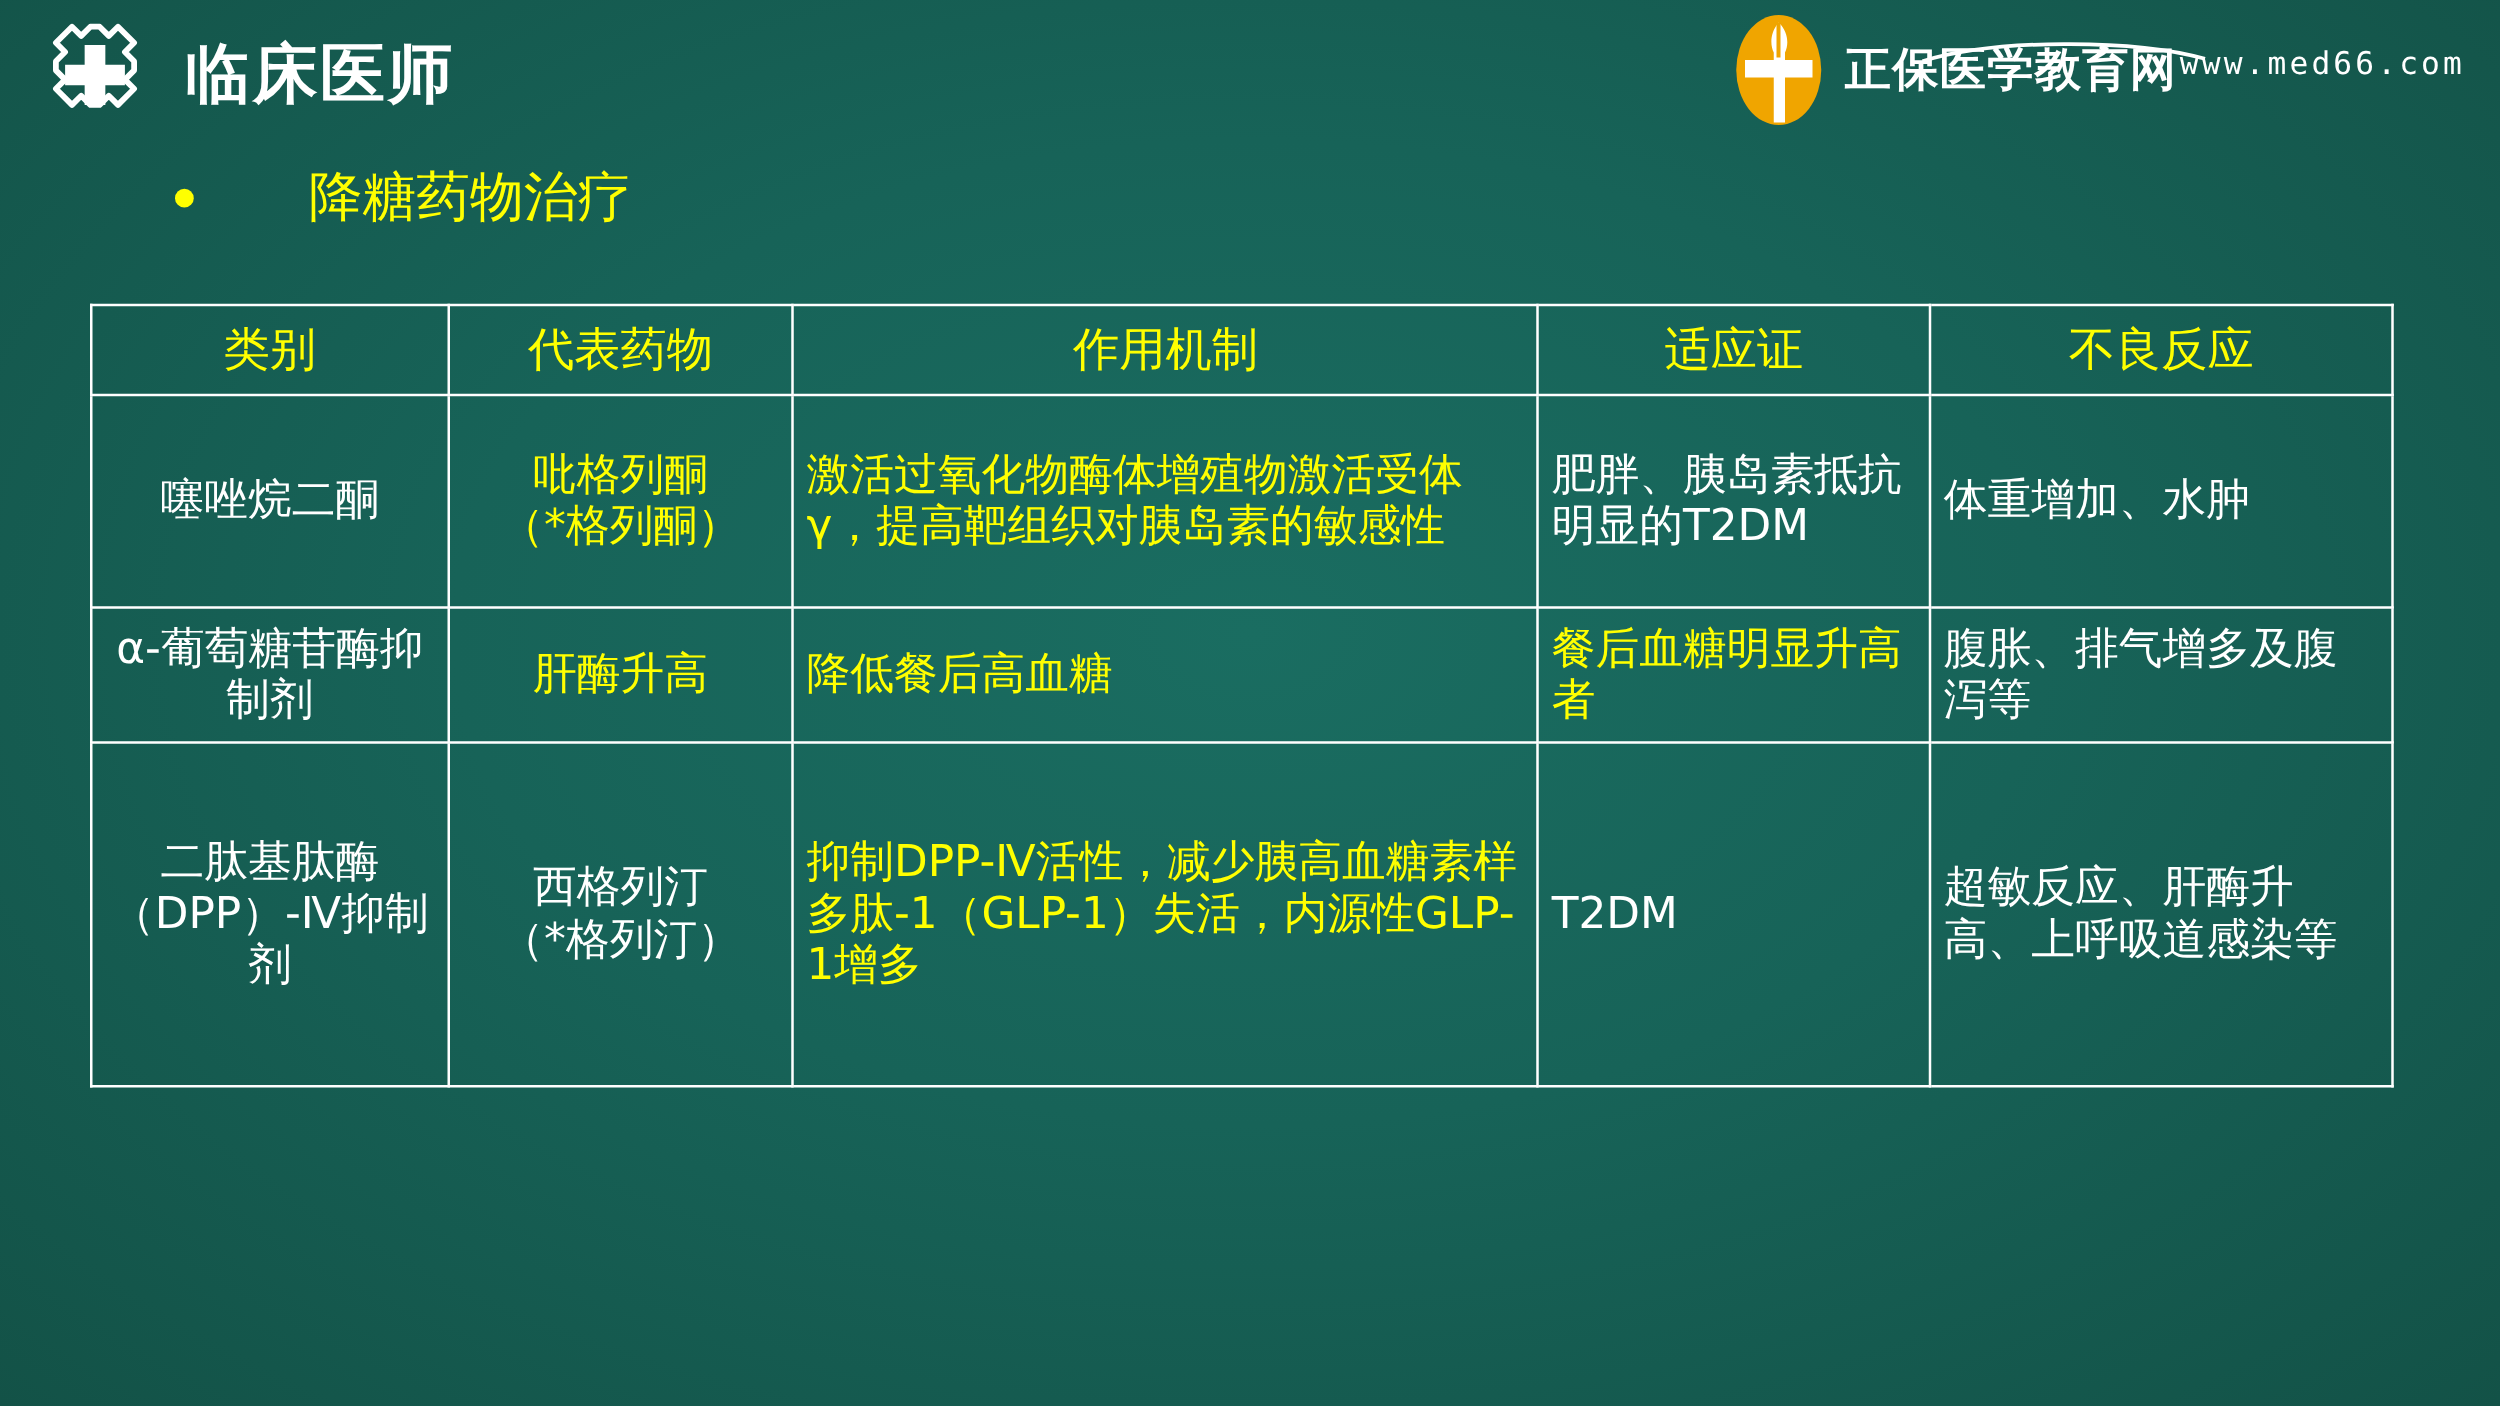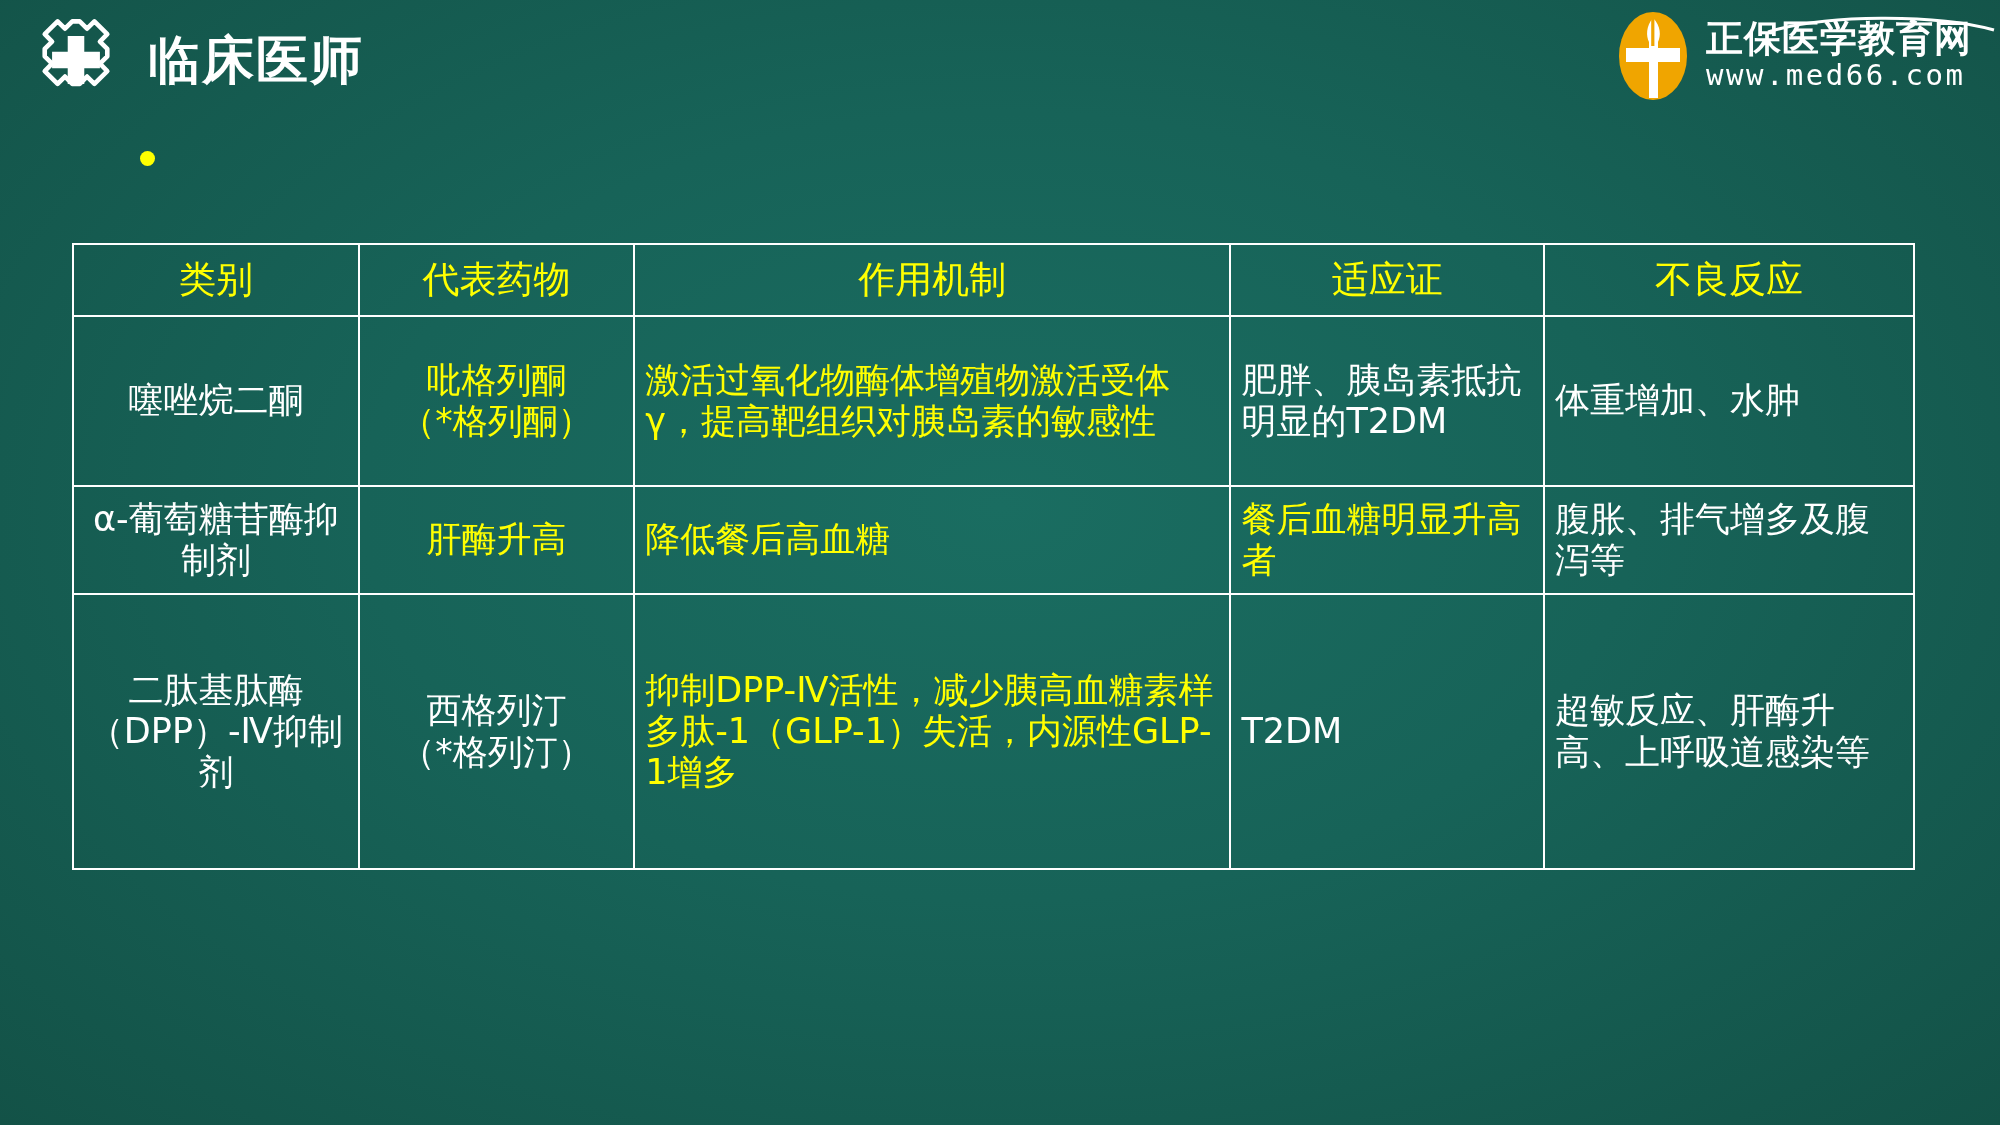--- a/index.html
+++ b/index.html
@@ -58,21 +58,21 @@
     align-items: center;
     gap: 16px;
   }
   .med-oval {
     width: 74px;
     height: 92px;
     display: block;
   }
   .brand-right-text {
     display: flex;
-    flex-direction: column;
+    flex-direction: row;
     align-items: flex-start;
     gap: 2px;
   }
   .med-name {
     color: #ffffff;
     font-size: 37px;
     font-weight: bold;
     letter-spacing: 1px;
     line-height: 1.05;
     white-space: nowrap;
@@ -80,21 +80,21 @@
   }
   .med-arc {
     position: absolute;
     left: 60px;
     top: -8px;
     width: 230px;
     height: 22px;
   }
   .med-url {
     color: #ffffff;
-    font-size: 29px;
+    font-size: 25px;
     letter-spacing: 2.5px;
     line-height: 1.1;
     white-space: nowrap;
     font-family: "DejaVu Sans Mono", "Liberation Mono", monospace;
   }
 
   
   .bullet-row {
     position: absolute;
     left: 140px;
@@ -195,20 +195,21 @@
           </svg>
           <span>正保医学教育网</span>
         </span>
         <span class="med-url">www.med66.com</span>
       </span>
     </div>
   </div>
 
   <div class="bullet-row">
     <span class="bullet-dot"></span>
+    <span class="bullet-text">降糖药物治疗</span>
   </div>
 
   <table class="drug-table">
     <colgroup>
       <col class="col-1">
         <col class="col-2">
         <col class="col-3">
         <col class="col-4">
         <col class="col-5">
     </colgroup>

